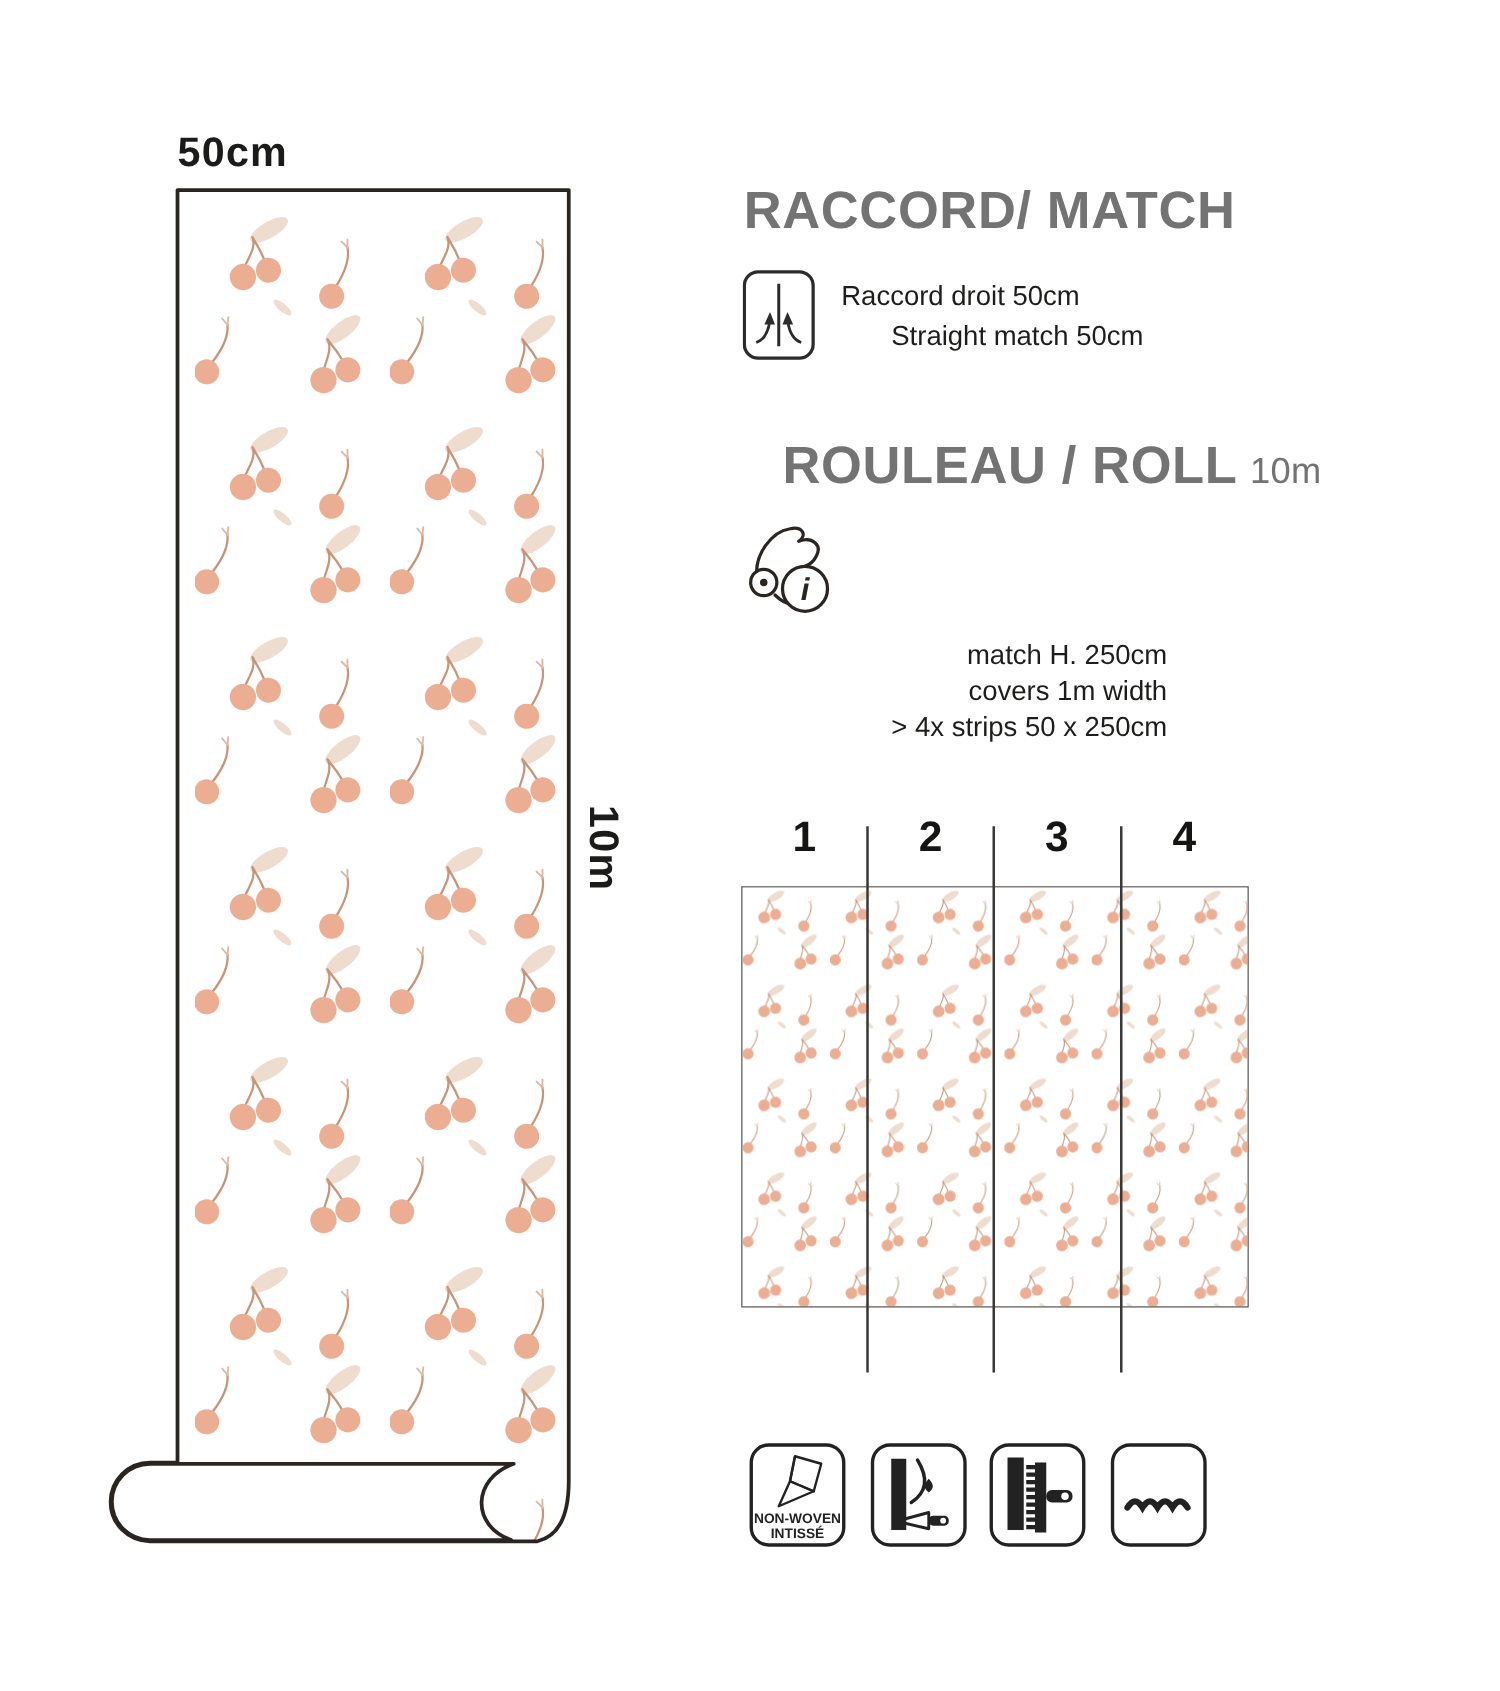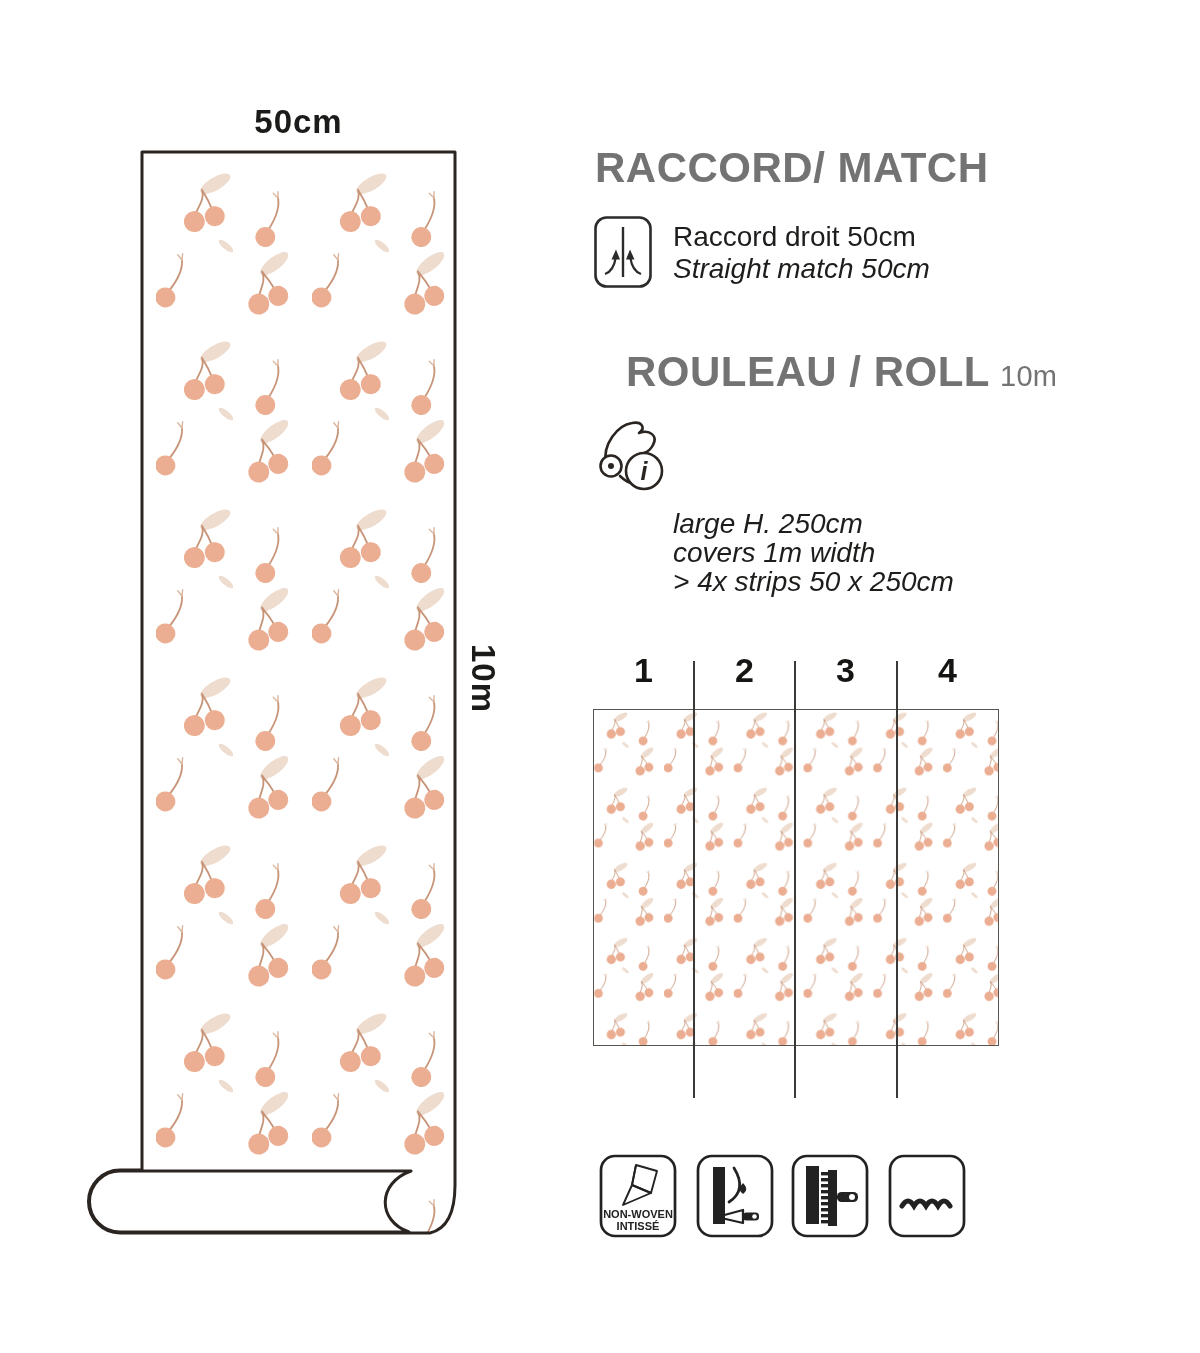--- a/index.html
+++ b/index.html
@@ -1,22 +1,22 @@
 <!DOCTYPE html>
 <html><head>
 <meta charset="utf-8">
 <style>
   html,body{margin:0;padding:0;background:#ffffff;}
   #stage{position:relative;width:1200px;height:1353px;background:#ffffff;overflow:hidden;
          font-family:"Liberation Sans",sans-serif;color:#1b1b19;}
   .abs{position:absolute;}
   .h1{font-size:42px;font-weight:700;letter-spacing:.5px;color:#737373;white-space:nowrap;}
   .h1 .sub{font-size:29px;font-weight:400;letter-spacing:.3px;margin-left:10px;}
-  .body-txt{font-size:28px;line-height:29px;color:#1d1d1b;white-space:nowrap;}
-  .body-txt.it{font-style:italic;}
+  .body-txt{font-size:22px;line-height:29px;color:#1d1d1b;white-space:nowrap;text-align:right;}
+  .body-txt.it{margin-left:40px;}
   .dim-label{font-size:33px;font-weight:600;letter-spacing:1px;color:#1b1b19;}
   .rot90{transform:rotate(90deg);transform-origin:left top;white-space:nowrap;}
   .strip-num{font-size:34px;font-weight:700;text-align:center;color:#151513;}
   .vline{width:2px;background:#3b3937;}
   .wall-rect{border:1.4px solid #57534f;box-sizing:border-box;}
   svg text{font-family:"Liberation Sans",sans-serif;}
   .ic-label{font-weight:700;}
 </style>
 </head>
 <body>
@@ -78,21 +78,21 @@
     </defs>
   </svg>
 
   <svg class="abs" style="left:60px;top:130px" width="420" height="1140" viewBox="60 130 420 1140">
 
     <path d="M142,152 H455 V1185 Q455,1227 430,1233 H120 A31.5,31.5 0 0 1 120,1170 H142 Z" fill="url(#cherryPat)" stroke="#2b2522" stroke-width="3" stroke-linejoin="round"></path>
 
     <path d="M411,1171 L120,1171 A30.5,30.5 0 0 0 120,1232 L409,1232 C377,1221 377,1183 411,1171 Z" fill="#ffffff" stroke="#2b2522" stroke-width="3" stroke-linejoin="round"></path>
   </svg>
 
-  <div class="abs dim-label" style="left:142px;top:103px;width:313px;text-align:center">50cm</div>
+  <div class="abs dim-label" style="left:142px;top:103px;width:313px;">50cm</div>
   <div class="abs dim-label rot90" style="left:502px;top:644px">10m</div>
 
   <div class="abs h1" style="left:595px;top:144px">RACCORD/ MATCH</div>
 
   <svg class="abs" style="left:594px;top:216px" width="58" height="72" viewBox="0 0 58 72">
     <rect x="1.5" y="1.5" width="55" height="69" rx="11" fill="#fff" stroke="#2b2b29" stroke-width="2.6"></rect>
     <line x1="29" y1="11" x2="29" y2="61" stroke="#2b2b29" stroke-width="2.4"></line>
     <path d="M11,58 C17,56 20.5,50 21.8,41" stroke="#2b2b29" stroke-width="2.2" fill="none"></path>
     <polygon points="17.5,43.5 26,43.5 22,33.5" fill="#2b2b29"></polygon>
     <path d="M47,58 C41,56 37.5,50 36.2,41" stroke="#2b2b29" stroke-width="2.2" fill="none"></path>
@@ -109,21 +109,21 @@
   <svg class="abs" style="left:594px;top:412px" width="84" height="92" viewBox="0 0 84 92">
     <path d="M12,52 C8,32 24,13 38,11 C48,9 52,16 45,21 C56,17 64,24 59,33 C57,37 53,40 50,41" fill="none" stroke="#2b2522" stroke-width="2.6" stroke-linecap="round" stroke-linejoin="round"></path>
     <path d="M26,64 C32,70 38,72 43,71" fill="none" stroke="#2b2522" stroke-width="2.6" stroke-linecap="round"></path>
     <circle cx="17" cy="54" r="10.5" fill="#fff" stroke="#2b2522" stroke-width="2.6"></circle>
     <circle cx="17" cy="54" r="3" fill="#2b2522"></circle>
     <circle cx="50" cy="59" r="18" fill="#fff" stroke="#2b2522" stroke-width="2.6"></circle>
     <text x="50" y="68" text-anchor="middle" font-size="25" font-weight="700" font-style="italic" font-family="Liberation Serif, serif" fill="#2b2522">i</text>
   </svg>
 
   <div class="abs body-txt it" style="left:673px;top:509px">
-    <div>large H. 250cm</div>
+    <div>match H. 250cm</div>
     <div>covers 1m width</div>
     <div>&gt; 4x strips 50 x 250cm</div>
   </div>
 
   <div class="abs strip-num" style="left:593px;top:651px;width:101px">1</div>
   <div class="abs strip-num" style="left:694px;top:651px;width:101px">2</div>
   <div class="abs strip-num" style="left:795px;top:651px;width:101px">3</div>
   <div class="abs strip-num" style="left:896px;top:651px;width:103px">4</div>
 
   <svg class="abs wall-rect" style="left:593px;top:709px" width="406" height="337" viewBox="0 0 406 337">

